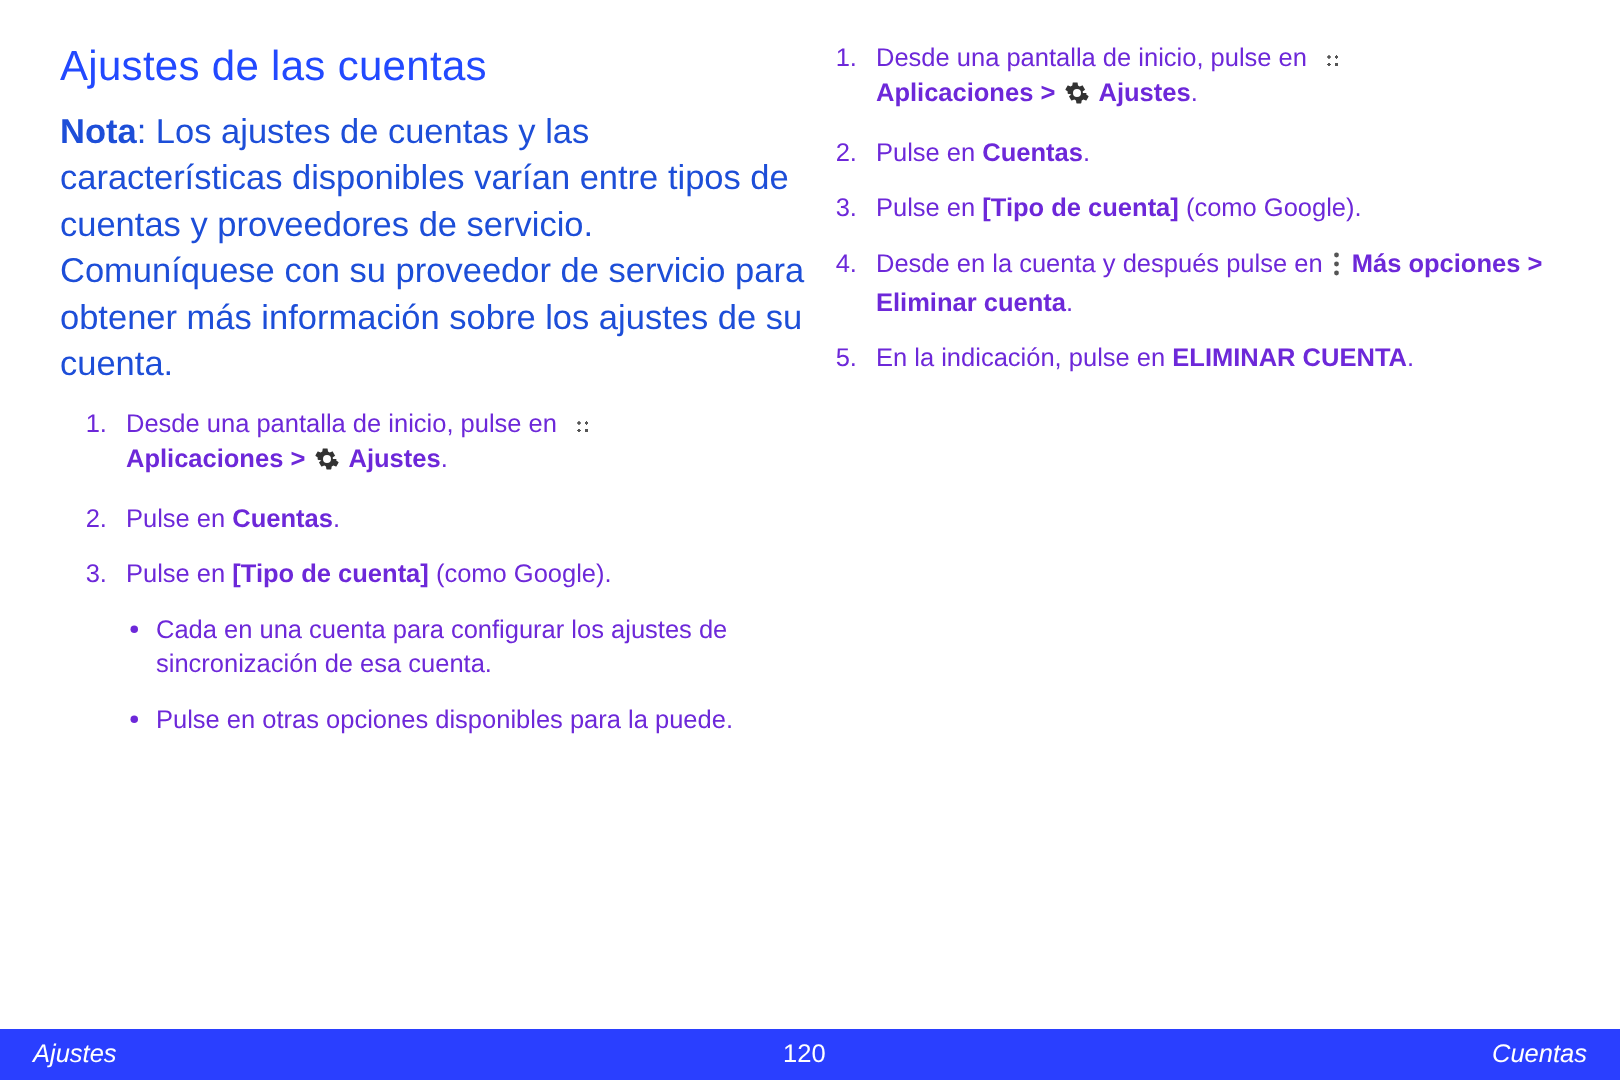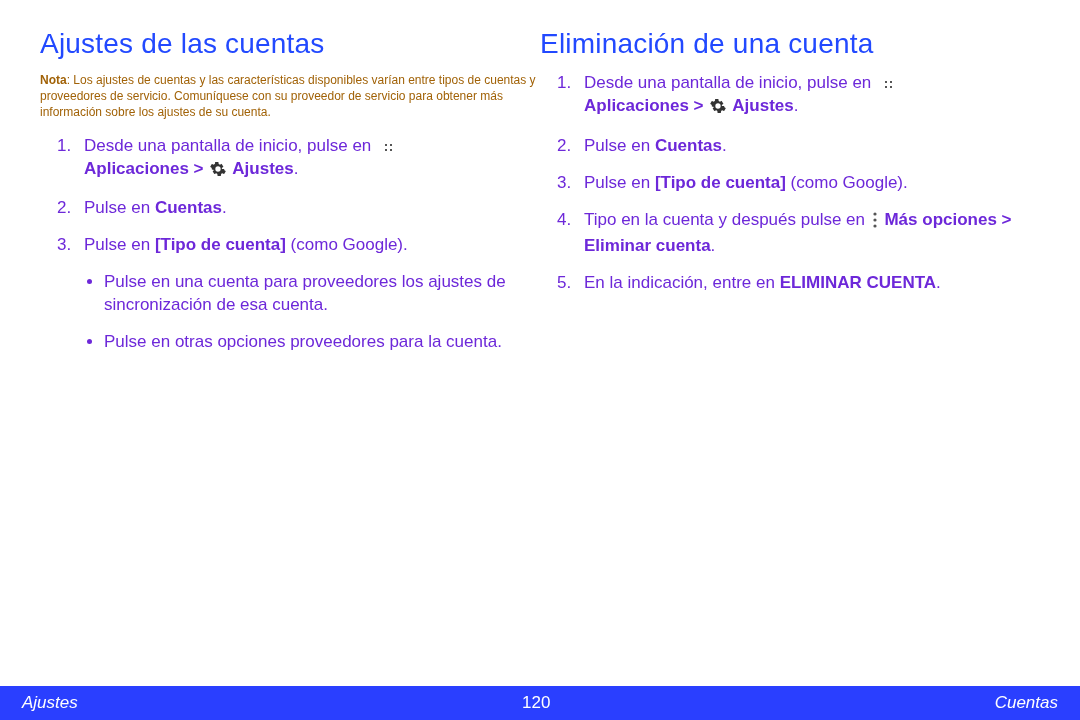--- a/index.html
+++ b/index.html
@@ -18,23 +18,23 @@
     margin-bottom: 12px;
     letter-spacing: 0.2px;
   }
   p.body {
     font-size: 17px;
     line-height: 1.35;
     color: #000;
     margin-bottom: 14px;
   }
   p.note {
-    font-size: 12px;
+    font-size: 23px;
     line-height: 1.35;
-    color: #a16207;
+    color: #1d4ed8;
     margin-bottom: 14px;
   }
   ol.steps {
     list-style: decimal;
     padding-left: 36px;
     font-size: 17px;
     color: #6d28d9;
   }
   ol.steps > li {
     padding-left: 8px;
@@ -129,53 +129,52 @@
         <span class="b">Aplicaciones &gt; </span><span class="icon-gear"><svg width="16" height="16" viewBox="0 0 24 24">
               <path fill="#333" d="M12 8a4 4 0 1 0 0 8 4 4 0 0 0 0-8zm9.4 4c0 .5-.04 1-.12 1.5l2.1 1.6c.2.15.25.4.12.63l-2 3.46c-.12.22-.38.3-.6.22l-2.5-1c-.52.4-1.08.73-1.7.98l-.38 2.65c-.4.24-.24.42-.48.42h-4c-.24 0-.44-.18-.48-.42l-.38-2.65c-.62-.25-1.18-.58-1.7-.98l-2.5 1c-.22.08-.48 0-.6-.22l-2-3.46c-.13-.22-.08-.48.12-.63l2.1-1.6C2.64 13 2.6 12.5 2.6 12s.04-1 .12-1.5l-2.1-1.6c-.2-.15-.25-.4-.12-.63l2-3.46c.12-.22.38-.3.6-.22l2.5 1c.52-.4 1.08-.73 1.7-.98l.38-2.65c.04-.24.24-.42.48-.42h4c.24 0 .44.18.48.42l.38 2.65c.62.25 1.18.58 1.7.98l2.5-1c.22-.8.48 0 .6.22l2 3.46c.13.22.8.48-.12.63l-2.1 1.6c.8.5.12 1 .12 1.5z"></path>
             </svg></span><span class="b"> Ajustes</span>.
       </li>
       <li>
         <span>Pulse en </span><span class="b">Cuentas</span>.
       </li>
       <li>
         <span>Pulse en </span><span class="b">[Tipo de cuenta]</span><span> (como Google).</span>
         <ul class="sub">
-          <li>Pulse en una cuenta para proveedores los ajustes de sincronización de esa cuenta.</li>
-          <li>Pulse en otras opciones proveedores para la cuenta.</li>
+          <li>Cada en una cuenta para configurar los ajustes de sincronización de esa cuenta.</li>
+          <li>Pulse en otras opciones disponibles para la puede.</li>
         </ul>
       </li>
     </ol>
   </div>
 
   <div class="col">
-    <h2 class="section-title">Eliminación de una cuenta</h2>
 
     <ol class="steps">
       <li>
         <span>Desde una pantalla de inicio, pulse en </span><span class="icon-apps"></span>
         <br>
         <span class="b">Aplicaciones &gt; </span><span class="icon-gear"><svg width="16" height="16" viewBox="0 0 24 24">
               <path fill="#333" d="M12 8a4 4 0 1 0 0 8 4 4 0 0 0 0-8zm9.4 4c0 .5-.04 1-.12 1.5l2.1 1.6c.2.15.25.4.12.63l-2 3.46c-.12.22-.38.3-.6.22l-2.5-1c-.52.4-1.08.73-1.7.98l-.38 2.65c-.4.24-.24.42-.48.42h-4c-.24 0-.44-.18-.48-.42l-.38-2.65c-.62-.25-1.18-.58-1.7-.98l-2.5 1c-.22.08-.48 0-.6-.22l-2-3.46c-.13-.22-.08-.48.12-.63l2.1-1.6C2.64 13 2.6 12.5 2.6 12s.04-1 .12-1.5l-2.1-1.6c-.2-.15-.25-.4-.12-.63l2-3.46c.12-.22.38-.3.6-.22l2.5 1c.52-.4 1.08-.73 1.7-.98l.38-2.65c.04-.24.24-.42.48-.42h4c.24 0 .44.18.48.42l.38 2.65c.62.25 1.18.58 1.7.98l2.5-1c.22-.8.48 0 .6.22l2 3.46c.13.22.8.48-.12.63l-2.1 1.6c.8.5.12 1 .12 1.5z"></path>
             </svg></span><span class="b"> Ajustes</span>.
       </li>
       <li>
         <span>Pulse en </span><span class="b">Cuentas</span>.
       </li>
       <li>
         <span>Pulse en </span><span class="b">[Tipo de cuenta]</span><span> (como Google).</span>
       </li>
       <li>
-        <span>Tipo en la cuenta y después pulse en </span><span class="icon-more"><svg width="6" height="16" viewBox="0 0 6 16">
+        <span>Desde en la cuenta y después pulse en </span><span class="icon-more"><svg width="6" height="16" viewBox="0 0 6 16">
               <circle cx="3" cy="2" r="1.6" fill="#555"></circle>
               <circle cx="3" cy="8" r="1.6" fill="#555"></circle>
               <circle cx="3" cy="14" r="1.6" fill="#555"></circle>
             </svg></span><span class="b"> Más opciones &gt; Eliminar cuenta</span>.
       </li>
       <li>
-        <span>En la indicación, entre en </span><span class="b">ELIMINAR CUENTA</span>.
+        <span>En la indicación, pulse en </span><span class="b">ELIMINAR CUENTA</span>.
       </li>
     </ol>
   </div>
 
 </div>
 
 <div class="footer">
   <span>Ajustes</span>
   <span class="center">120</span>
   <span>Cuentas</span>

